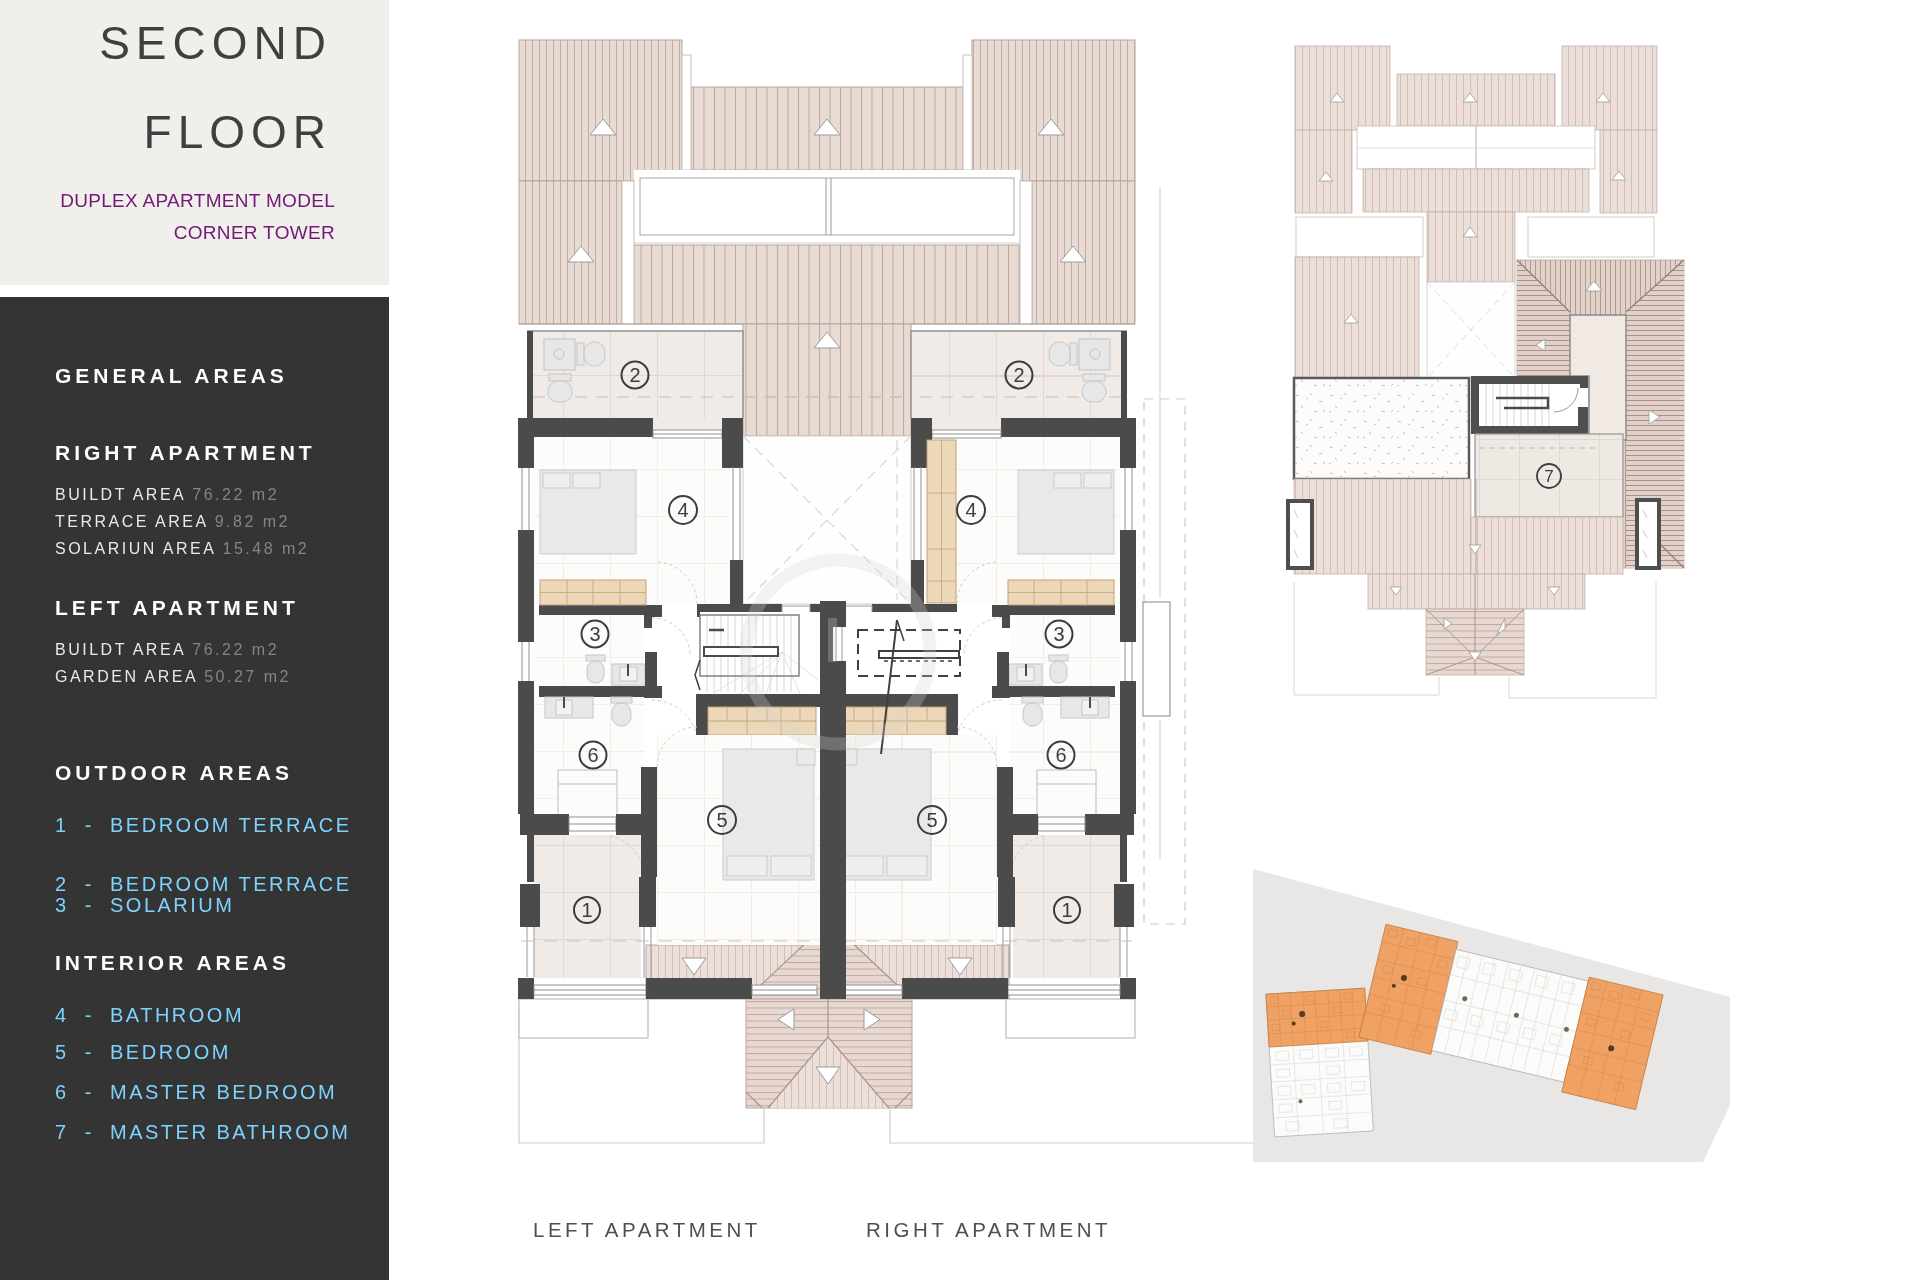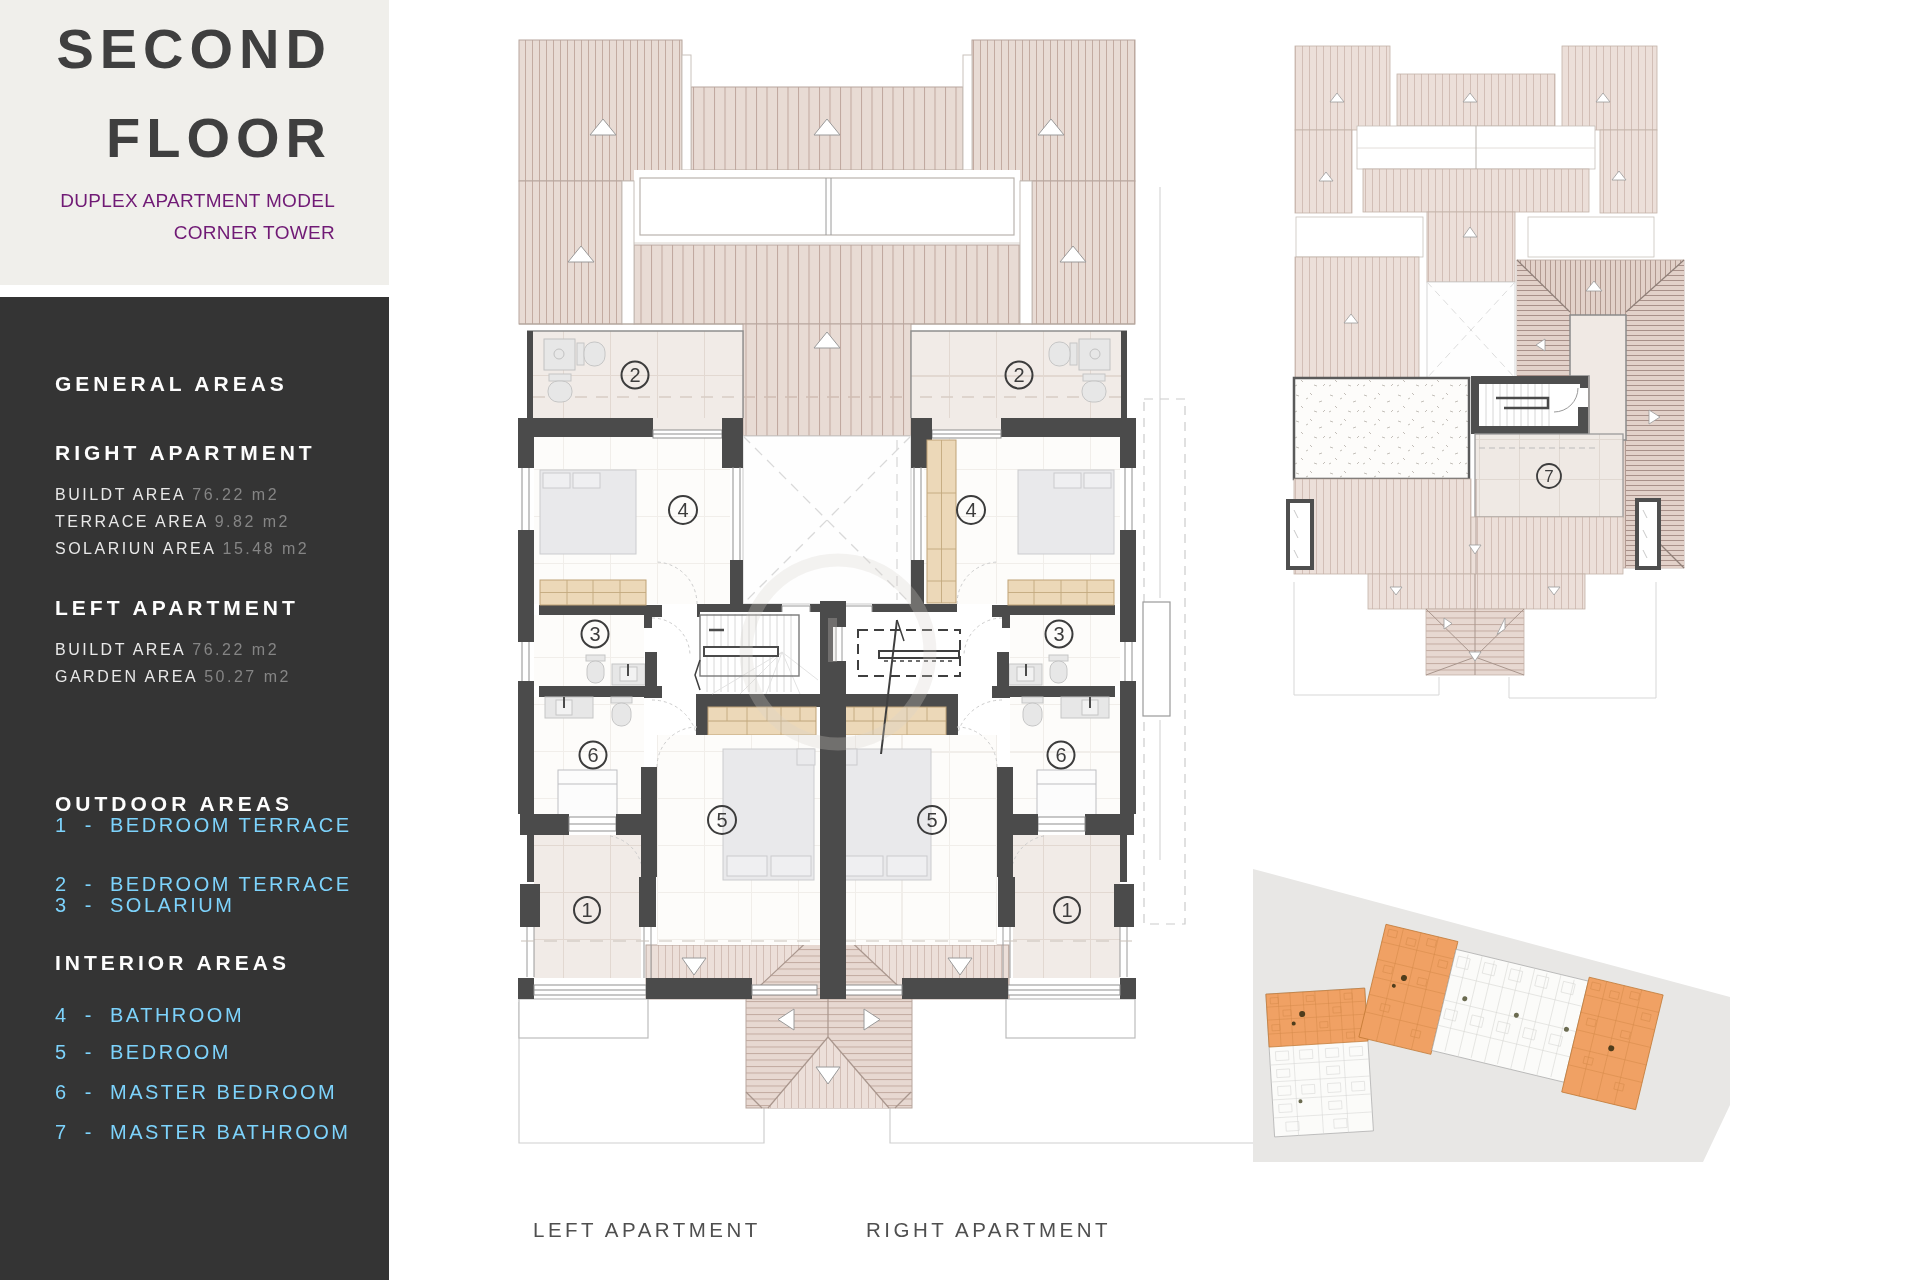--- a/index.html
+++ b/index.html
@@ -1,20 +1,20 @@
 <!DOCTYPE html>
 <html><head>
 <meta charset="utf-8">
 <style>
   html,body{margin:0;padding:0;background:#fff;}
   .page{position:relative;width:1920px;height:1280px;background:#ffffff;overflow:hidden;
         font-family:"Liberation Sans",sans-serif;}
   .titlePanel{position:absolute;left:0;top:0;width:389px;height:285px;background:#f0efeb;}
   .titlePanel .big{position:absolute;right:57px;text-align:right;color:#3f3f3f;
-      font-size:56px;letter-spacing:6px;font-weight:700;}
+      font-size:46px;letter-spacing:6px;font-weight:400;}
   .titlePanel .sub{position:absolute;right:54px;text-align:right;color:#701a75;
       font-size:19px;letter-spacing:0.3px;}
   .infoPanel{position:absolute;left:0;top:297px;width:389px;height:983px;background:#343434;}
   .ip{position:absolute;left:55px;white-space:nowrap;}
   .hd{color:#fdfdfd;font-weight:bold;font-size:21px;letter-spacing:4px;}
   .it{color:#7dd3fc;font-size:20px;letter-spacing:2.5px;}
   .lbl{color:#e9e9e9;font-size:16px;letter-spacing:2.5px;}
   .val{color:#858585;}
   svg{position:absolute;left:0;top:0;}
   .aptlabel{position:absolute;color:#4f4f4f;font-size:20.5px;letter-spacing:3.5px;white-space:nowrap;}
@@ -27,34 +27,34 @@
 
   <div class="big" style="top:16px;">SECOND</div>
   <div class="big" style="top:105px;">FLOOR</div>
 
   <div class="sub" style="top:190px;">DUPLEX APARTMENT MODEL</div>
   <div class="sub" style="top:222px;">CORNER TOWER</div>
 </div>
 
 <div class="infoPanel">
 
-  <div class="ip hd" style="top:75px;">GENERAL AREAS</div>
+  <div class="ip hd" style="top:67px;">GENERAL AREAS</div>
 
   <div class="ip hd" style="top:144px;">RIGHT APARTMENT</div>
 
   <div class="ip lbl" style="top:189px;">BUILDT AREA <span class="val">76.22 m2</span></div>
   <div class="ip lbl" style="top:216px;">TERRACE AREA <span class="val">9.82 m2</span></div>
   <div class="ip lbl" style="top:243px;">SOLARIUN AREA <span class="val">15.48 m2</span></div>
 
   <div class="ip hd" style="top:299px;">LEFT APARTMENT</div>
 
   <div class="ip lbl" style="top:344px;">BUILDT AREA <span class="val">76.22 m2</span></div>
   <div class="ip lbl" style="top:371px;">GARDEN AREA <span class="val">50.27 m2</span></div>
 
-  <div class="ip hd" style="top:464px;margin-top:31px;">OUTDOOR AREAS</div>
+  <div class="ip hd" style="top:464px;">OUTDOOR AREAS</div>
 
   <div class="ip it" style="top:517px;">1&nbsp; -&nbsp; BEDROOM TERRACE</div>
   <div class="ip it" style="top:557px;margin-top:19px;">2&nbsp; -&nbsp; BEDROOM TERRACE</div>
   <div class="ip it" style="top:597px;">3&nbsp; -&nbsp; SOLARIUM</div>
 
   <div class="ip hd" style="top:654px;">INTERIOR AREAS</div>
 
   <div class="ip it" style="top:707px;">4&nbsp; -&nbsp; BATHROOM</div>
   <div class="ip it" style="top:744px;">5&nbsp; -&nbsp; BEDROOM</div>
   <div class="ip it" style="top:784px;">6&nbsp; -&nbsp; MASTER BEDROOM</div>

